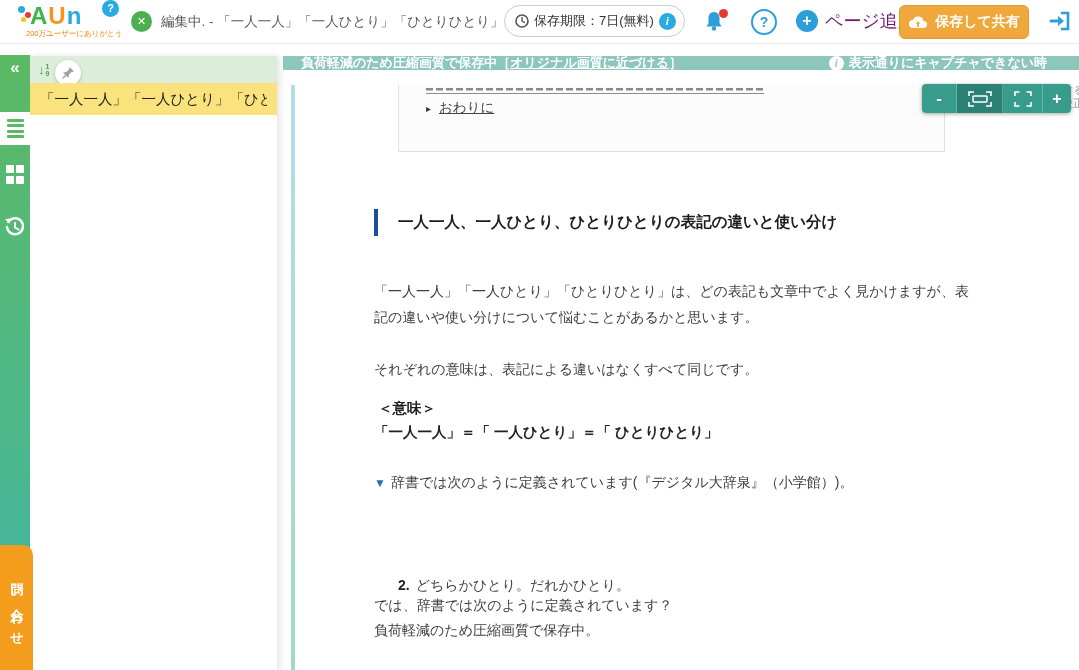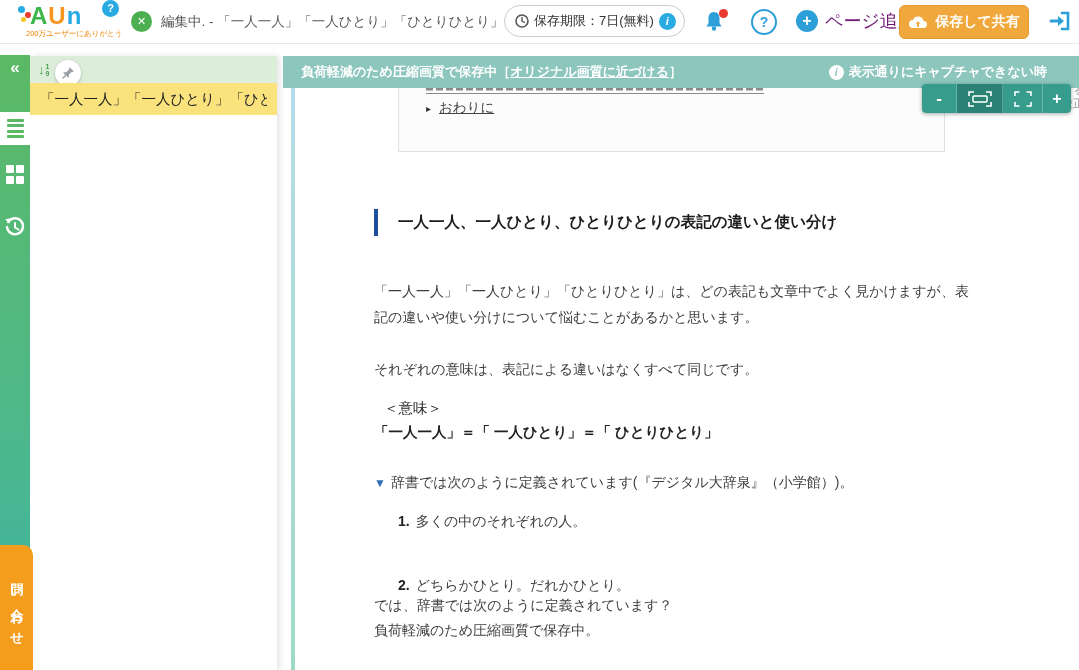--- a/index.html
+++ b/index.html
@@ -74,21 +74,21 @@
              padding:0 10px;box-sizing:border-box;cursor:pointer;}
   .memo-item span{font-size:14.5px;color:#222;white-space:nowrap;overflow:hidden;}
   .empty-memo{position:absolute;left:0;top:80px;width:100%;text-align:center;}
   .empty-memo .msg{display:block;margin-top:10px;color:#cfcfcf;font-size:16px;font-weight:bold;}
 
   
   .page-edge{position:absolute;left:291px;top:85px;width:4px;height:585px;
              background:linear-gradient(180deg,#b5dbe8 0%,#a9dcd4 60%,#9ed9c6 100%);z-index:3;}
 
   
-  .teal-bar{position:absolute;left:283px;top:56px;width:796px;height:32px;background:#8cc6bd;z-index:8;
+  .teal-bar{position:absolute;left:283px;top:56px;width:796px;height:14px;background:#8cc6bd;z-index:8;
             display:flex;align-items:center;color:#fff;font-size:13px;font-weight:bold;}
   .teal-bar .left{margin-left:18px;white-space:nowrap;}
   .teal-bar .left a{color:#fff;text-decoration:underline;cursor:pointer;}
   .teal-bar .right{position:absolute;right:32px;display:flex;align-items:center;gap:5px;white-space:nowrap;}
   .bar-info{width:15px;height:15px;border-radius:50%;background:#fff;color:#8cc6bd;font-size:10px;font-weight:bold;
             text-align:center;line-height:15px;font-style:italic;}
 
   
   .toc-box{position:absolute;left:398px;top:85px;width:547px;height:67px;background:#fcfcfc;
            border:1px solid #e0e0e0;border-top:none;box-sizing:border-box;z-index:2;}
@@ -113,21 +113,21 @@
   .zb-fits{width:39px;}
   .zb-plus{width:28px;font-size:16px;font-weight:bold;}
 
   
   .article{position:absolute;left:374px;top:0;width:610px;height:670px;z-index:1;color:#3e3e3e;}
   .a-heading{position:absolute;left:0;top:209px;display:flex;align-items:center;gap:20px;}
   .a-heading .bar{width:4px;height:27px;background:#1c4fa0;}
   .a-heading .txt{font-size:15.5px;font-weight:bold;color:#1c1c1c;}
   .a-p{position:absolute;left:0;width:600px;font-size:14px;line-height:26px;font-weight:500;}
   .p1{top:278px;} .p2{top:356px;}
-  .meaning{position:absolute;left:10px;top:399px;font-size:14.5px;font-weight:normal;color:#222;}
+  .meaning{position:absolute;left:4px;top:399px;font-size:14.5px;font-weight:bold;color:#222;}
   .equation{position:absolute;left:0;top:423px;font-size:14.5px;font-weight:bold;color:#222;}
   .dict-line{position:absolute;left:0;top:474px;font-size:14px;font-weight:500;}
   .dict-line .tri{color:#2f6db5;font-size:12px;margin-right:5px;}
   .def-row{position:absolute;left:24px;font-size:14px;font-weight:500;}
   .def1{top:513px;} .def2{top:565px;margin-top:12px;}
   .def-row b{margin-right:6px;color:#222;}
   .closing1{position:absolute;left:0;top:597px;font-size:14px;font-weight:500;}
   .closing2{position:absolute;left:0;top:622px;font-size:14px;font-weight:500;}
 
   svg{display:block;}
@@ -295,23 +295,20 @@
     <div class="a-p p1">「一人一人」「一人ひとり」「ひとりひとり」は、どの表記も文章中でよく見かけますが、表記の違いや使い分けについて悩むことがあるかと思います。</div>
     <div class="a-p p2">それぞれの意味は、表記による違いはなくすべて同じです。</div>
 
     <div class="meaning">＜意味＞</div>
     <div class="equation">「一人一人」＝「 一人ひとり」＝「 ひとりひとり」</div>
 
     <div class="dict-line">
       <span class="tri">▼</span><span>辞書では次のように定義されています(『デジタル大辞泉』（小学館）)。</span>
     </div>
 
-    <div class="def-row def1">
-      <b>1.</b><span>多くの中のそれぞれの人。</span>
-    </div>
     <div class="def-row def2">
       <b>2.</b><span>どちらかひとり。だれかひとり。</span>
     </div>
 
     <div class="closing1">では、辞書では次のように定義されています？</div>
     <div class="closing2">負荷軽減のため圧縮画質で保存中。</div>
   </div>
 
 </div>
 

